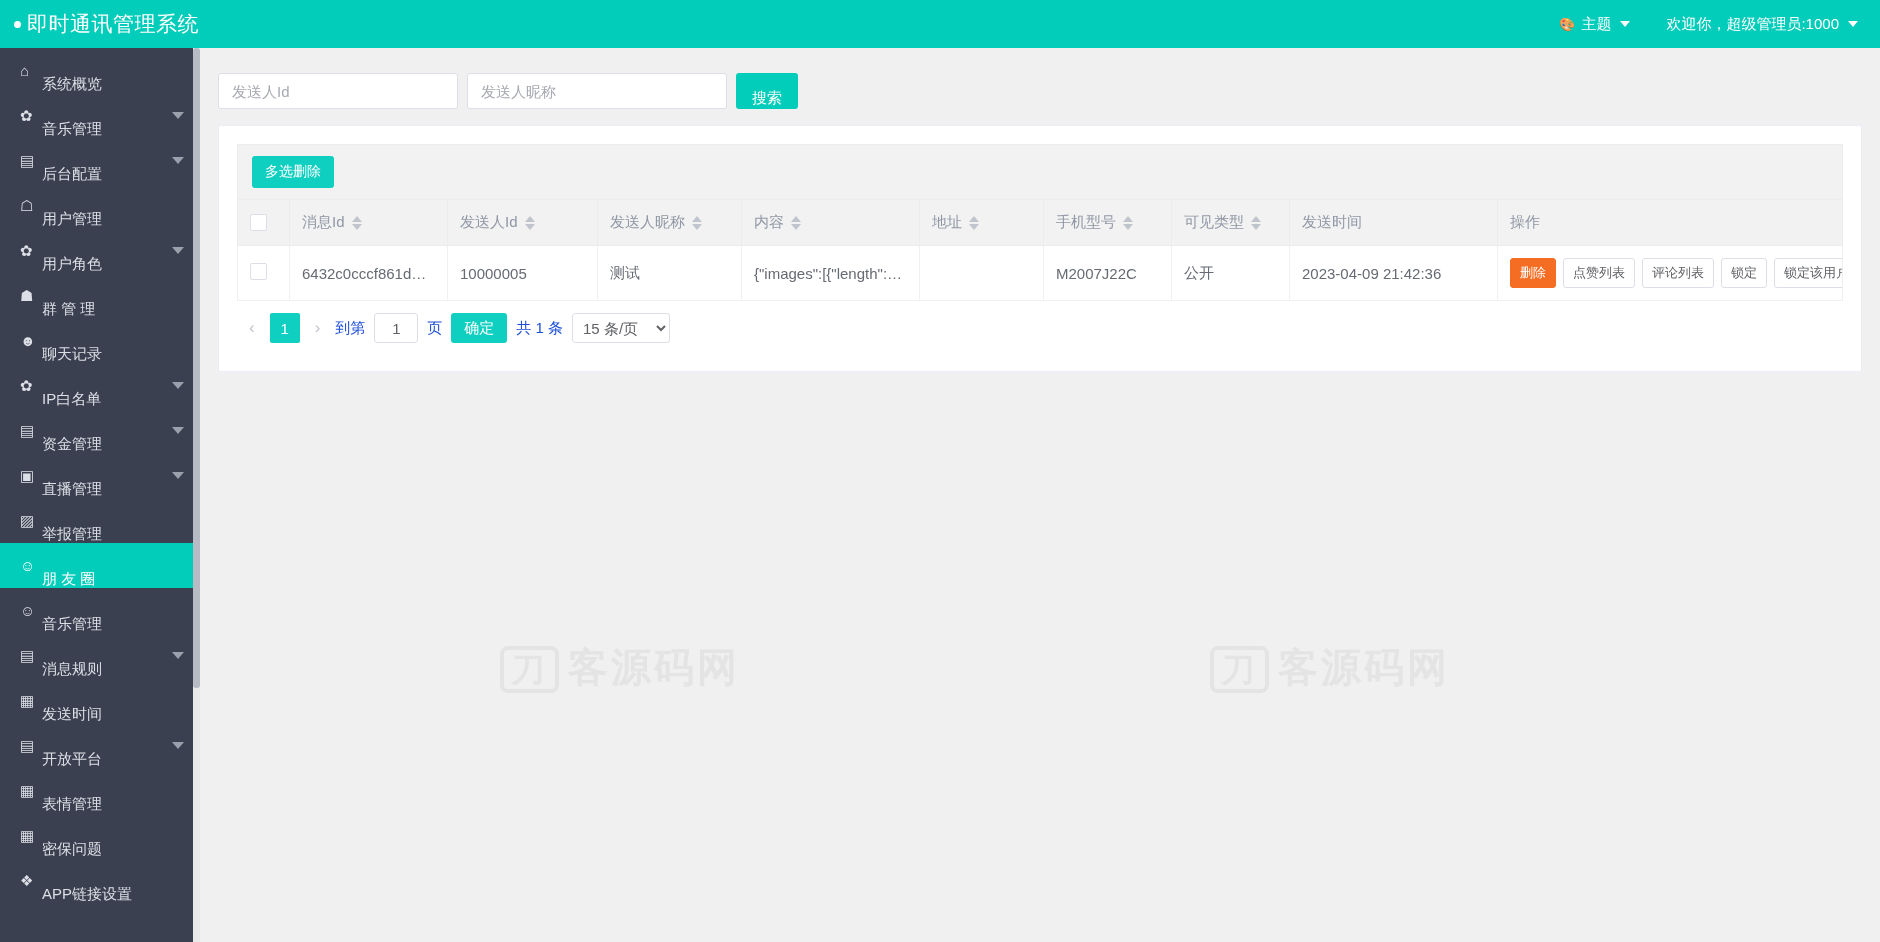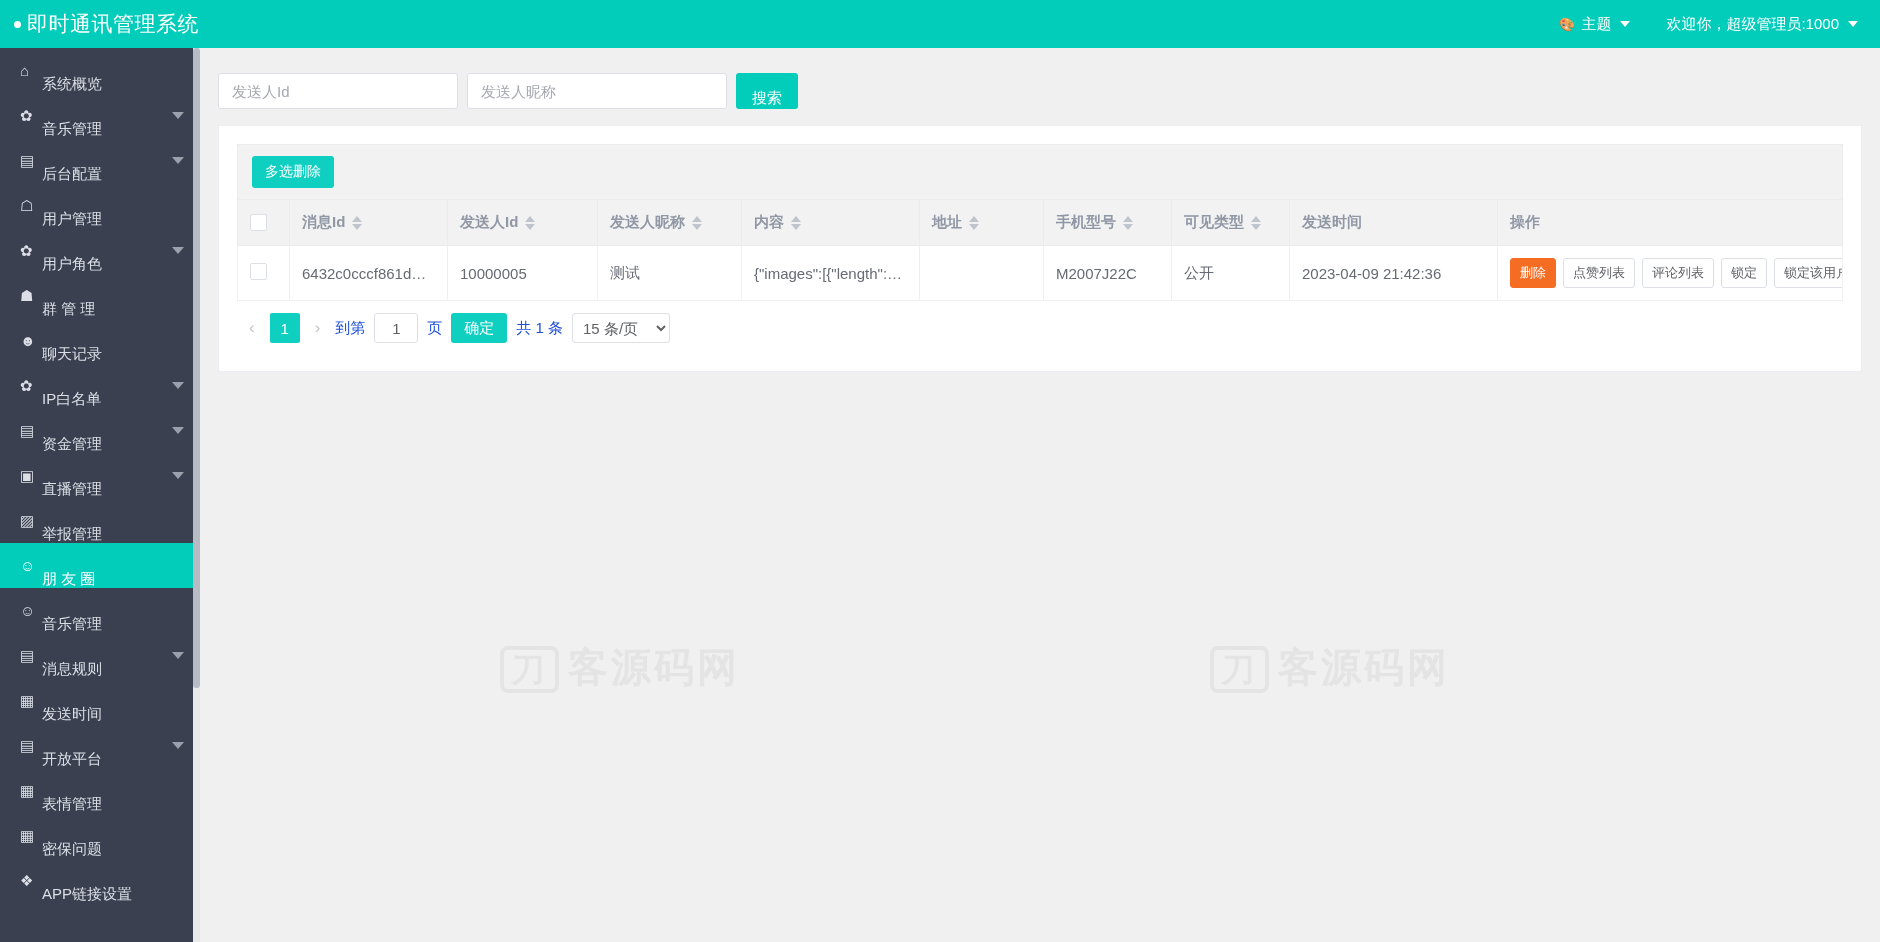--- a/index.html
+++ b/index.html
@@ -98,21 +98,21 @@
     border: 1px solid #ececec; border-bottom: none;
   }
   .btn-bulk {
     height: 32px; padding: 0 13px; background: #0fcfc0; color: #fff;
     border: none; border-radius: 3px; font-size: 14px; cursor: pointer;
     font-family: "Liberation Sans", sans-serif;
   }
 
   table.grid { width: 100%; border-collapse: collapse; table-layout: fixed; }
   table.grid th {
-    background: #f2f2f2; color: #9097a5; font-weight: bold; font-size: 15px;
+    background: #f2f2f2; color: #9097a5; font-weight: normal; font-size: 15px;
     text-align: left; padding: 13px 12px; border: 1px solid #ececec;
     white-space: nowrap; overflow: hidden;
   }
   table.grid td {
     font-size: 15px; color: #666a73; padding: 12px; border: 1px solid #f0f0f0;
     white-space: nowrap; overflow: hidden; text-overflow: ellipsis;
   }
   .th-in { display: flex; align-items: center; gap: 7px; }
   .sorter { display: inline-flex; flex-direction: column; gap: 2px; line-height: 0; }
   .sorter i {

